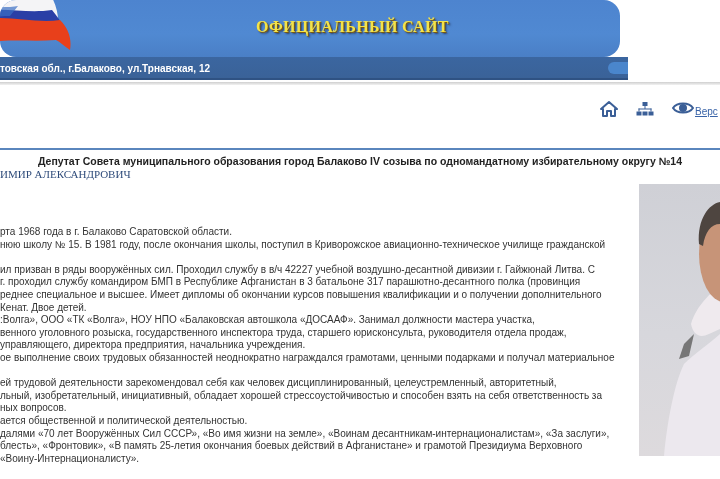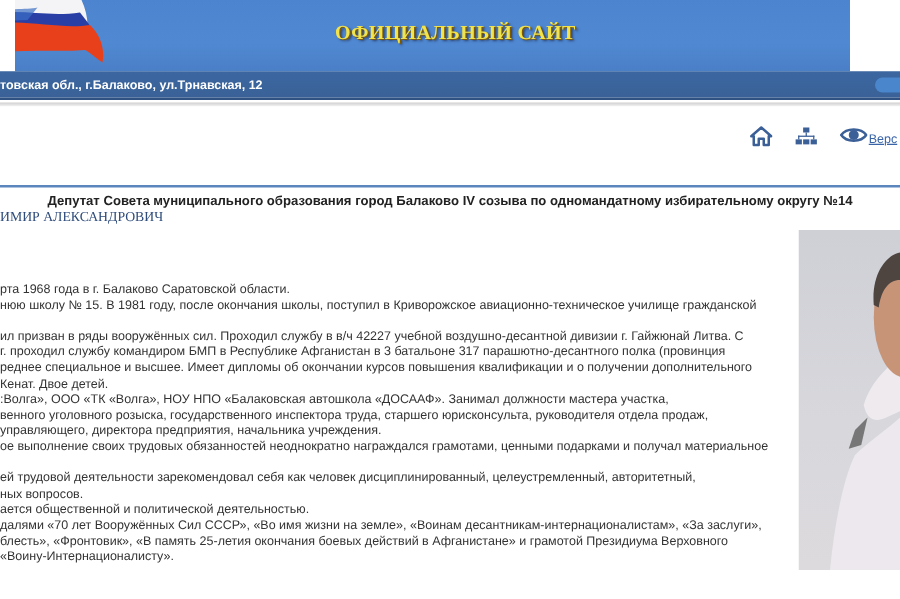--- a/index.html
+++ b/index.html
@@ -1,23 +1,23 @@
 <!DOCTYPE html>
 <html><head>
 <meta charset="utf-8">
 <style>
   * { box-sizing: border-box; margin: 0; padding: 0; }
   html, body { width: 720px; height: 479px; overflow: hidden; background: #ffffff; font-family: "Liberation Sans", "DejaVu Sans", sans-serif; }
-  .header { position: absolute; left: 12px; top: 0; width: 668px; height: 57px;
-    background: linear-gradient(180deg, #4d84cf 0%, #5089d2 60%, #4a7fc6 100%); overflow: hidden; }
+  .header { position: absolute; left: 0; top: 0; width: 620px; height: 57px;
+    background: linear-gradient(180deg, #4d84cf 0%, #5089d2 60%, #4a7fc6 100%); overflow: hidden; border-radius: 16px; }
   .flag { position: absolute; left: -20px; top: -20px; width: 120px; height: 75px; }
   .site-title { position: absolute; left: 256px; top: 18px; font-family: "Liberation Serif", "DejaVu Serif", serif;
     font-weight: bold; font-size: 16px; color: #f3e34a; letter-spacing: 0.3px;
     text-shadow: 1px 1px 0 #7a5a10, 2px 2px 2px #2a3f6a; }
-  .addr-bar { position: absolute; left: 0; top: 57px; width: 720px; height: 23px;
+  .addr-bar { position: absolute; left: 0; top: 57px; width: 628px; height: 23px;
     background: linear-gradient(180deg, #3b66a0 0%, #3a6298 100%); border-bottom: 2px solid #2f5283; padding-left: 19px; }
   .addr-bar .glow { position: absolute; right: 0; top: 5px; width: 20px; height: 12px; background: #4f8ed8; border-radius: 6px 0 0 6px; opacity: 0.8; }
   .addr-text { position: absolute; left: 0; top: 6px; font-size: 10px; font-weight: bold; color: #ffffff; }
   .shadow-line { position: absolute; left: 0; top: 82px; width: 720px; height: 3px; background: linear-gradient(180deg,#cfcfcf,#f2f2f2); }
   .icon-btn { display: inline-flex; align-items: center; justify-content: center; cursor: pointer; }
   .home-btn { position: absolute; left: 600px; top: 100px; width: 18px; height: 18px; }
   .sitemap-btn { position: absolute; left: 636px; top: 101px; width: 18px; height: 16px; }
   .eye-btn { position: absolute; left: 672px; top: 100px; width: 22px; height: 16px; }
   .version-link { position: absolute; left: 695px; top: 106px; font-size: 10px; color: #3a64a8; text-decoration: underline; cursor: pointer; white-space: nowrap; }
   .person-name { position: absolute; left: 0; top: 124px; font-family: "Liberation Serif", "DejaVu Serif", serif;
@@ -85,20 +85,21 @@
   <div class="bio-line">ил призван в ряды вооружённых сил. Проходил службу в в/ч 42227 учебной воздушно-десантной дивизии г. Гайжюнай Литва. С</div>
   <div class="bio-line"> г. проходил службу командиром БМП в Республике Афганистан в 3 батальоне 317 парашютно-десантного полка (провинция</div>
   <div class="bio-line">реднее специальное и высшее. Имеет дипломы об окончании курсов повышения квалификации и о получении дополнительного</div>
   <div class="bio-line">Кенат. Двое детей.</div>
   <div class="bio-line">:Волга», ООО «ТК «Волга», НОУ НПО «Балаковская автошкола «ДОСААФ». Занимал должности мастера участка,</div>
   <div class="bio-line">венного уголовного розыска, государственного инспектора труда, старшего юрисконсульта, руководителя отдела продаж,</div>
   <div class="bio-line">управляющего, директора предприятия, начальника учреждения.</div>
   <div class="bio-line">ое выполнение своих трудовых обязанностей неоднократно награждался грамотами, ценными подарками и получал материальное</div>
   <div class="bio-line"></div>
   <div class="bio-line">ей трудовой деятельности зарекомендовал себя как человек дисциплинированный, целеустремленный, авторитетный,</div>
+  <div class="bio-line">льный, изобретательный, инициативный, обладает хорошей стрессоустойчивостью и способен взять на себя ответственность за</div>
   <div class="bio-line">ных вопросов.</div>
   <div class="bio-line">ается общественной и политической деятельностью.</div>
   <div class="bio-line">далями «70 лет Вооружённых Сил СССР», «Во имя жизни на земле», «Воинам десантникам-интернационалистам», «За заслуги»,</div>
   <div class="bio-line">блесть», «Фронтовик», «В память 25-летия окончания боевых действий в Афганистане» и грамотой Президиума Верховного</div>
   <div class="bio-line">«Воину-Интернационалисту».</div>
 </div>
 
 <div class="photo">
   <svg width="81" height="272" viewBox="0 0 81 272">
     <path d="M81,150 C70,160 55,170 45,180 C35,200 28,240 25,272 L81,272 Z" fill="#ece8ee"></path>

